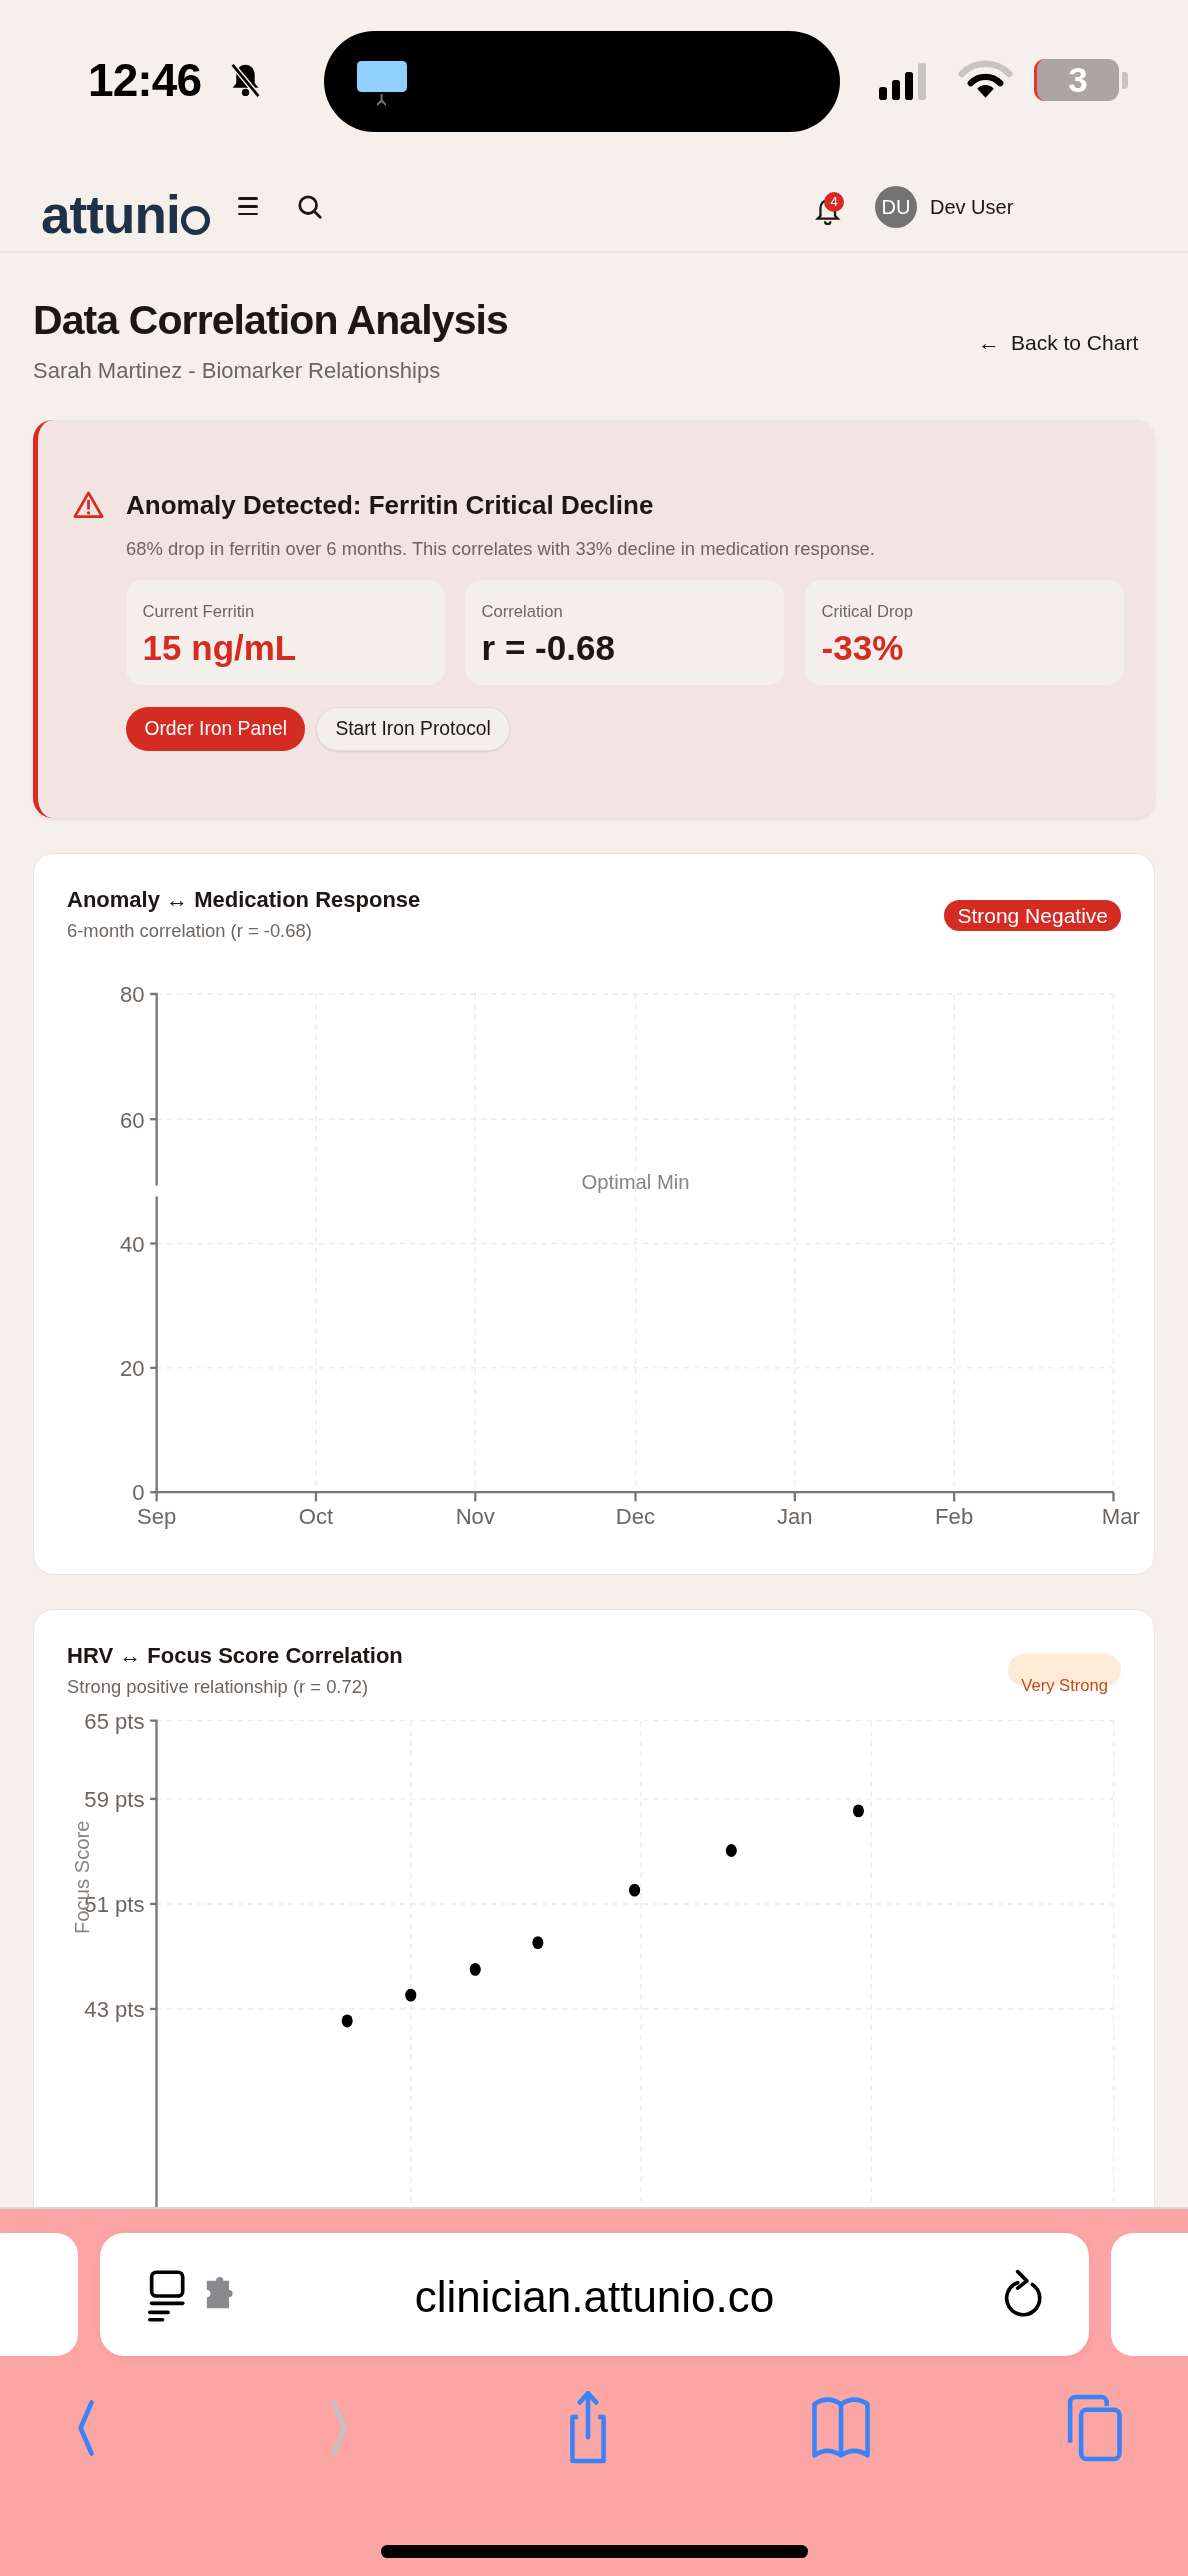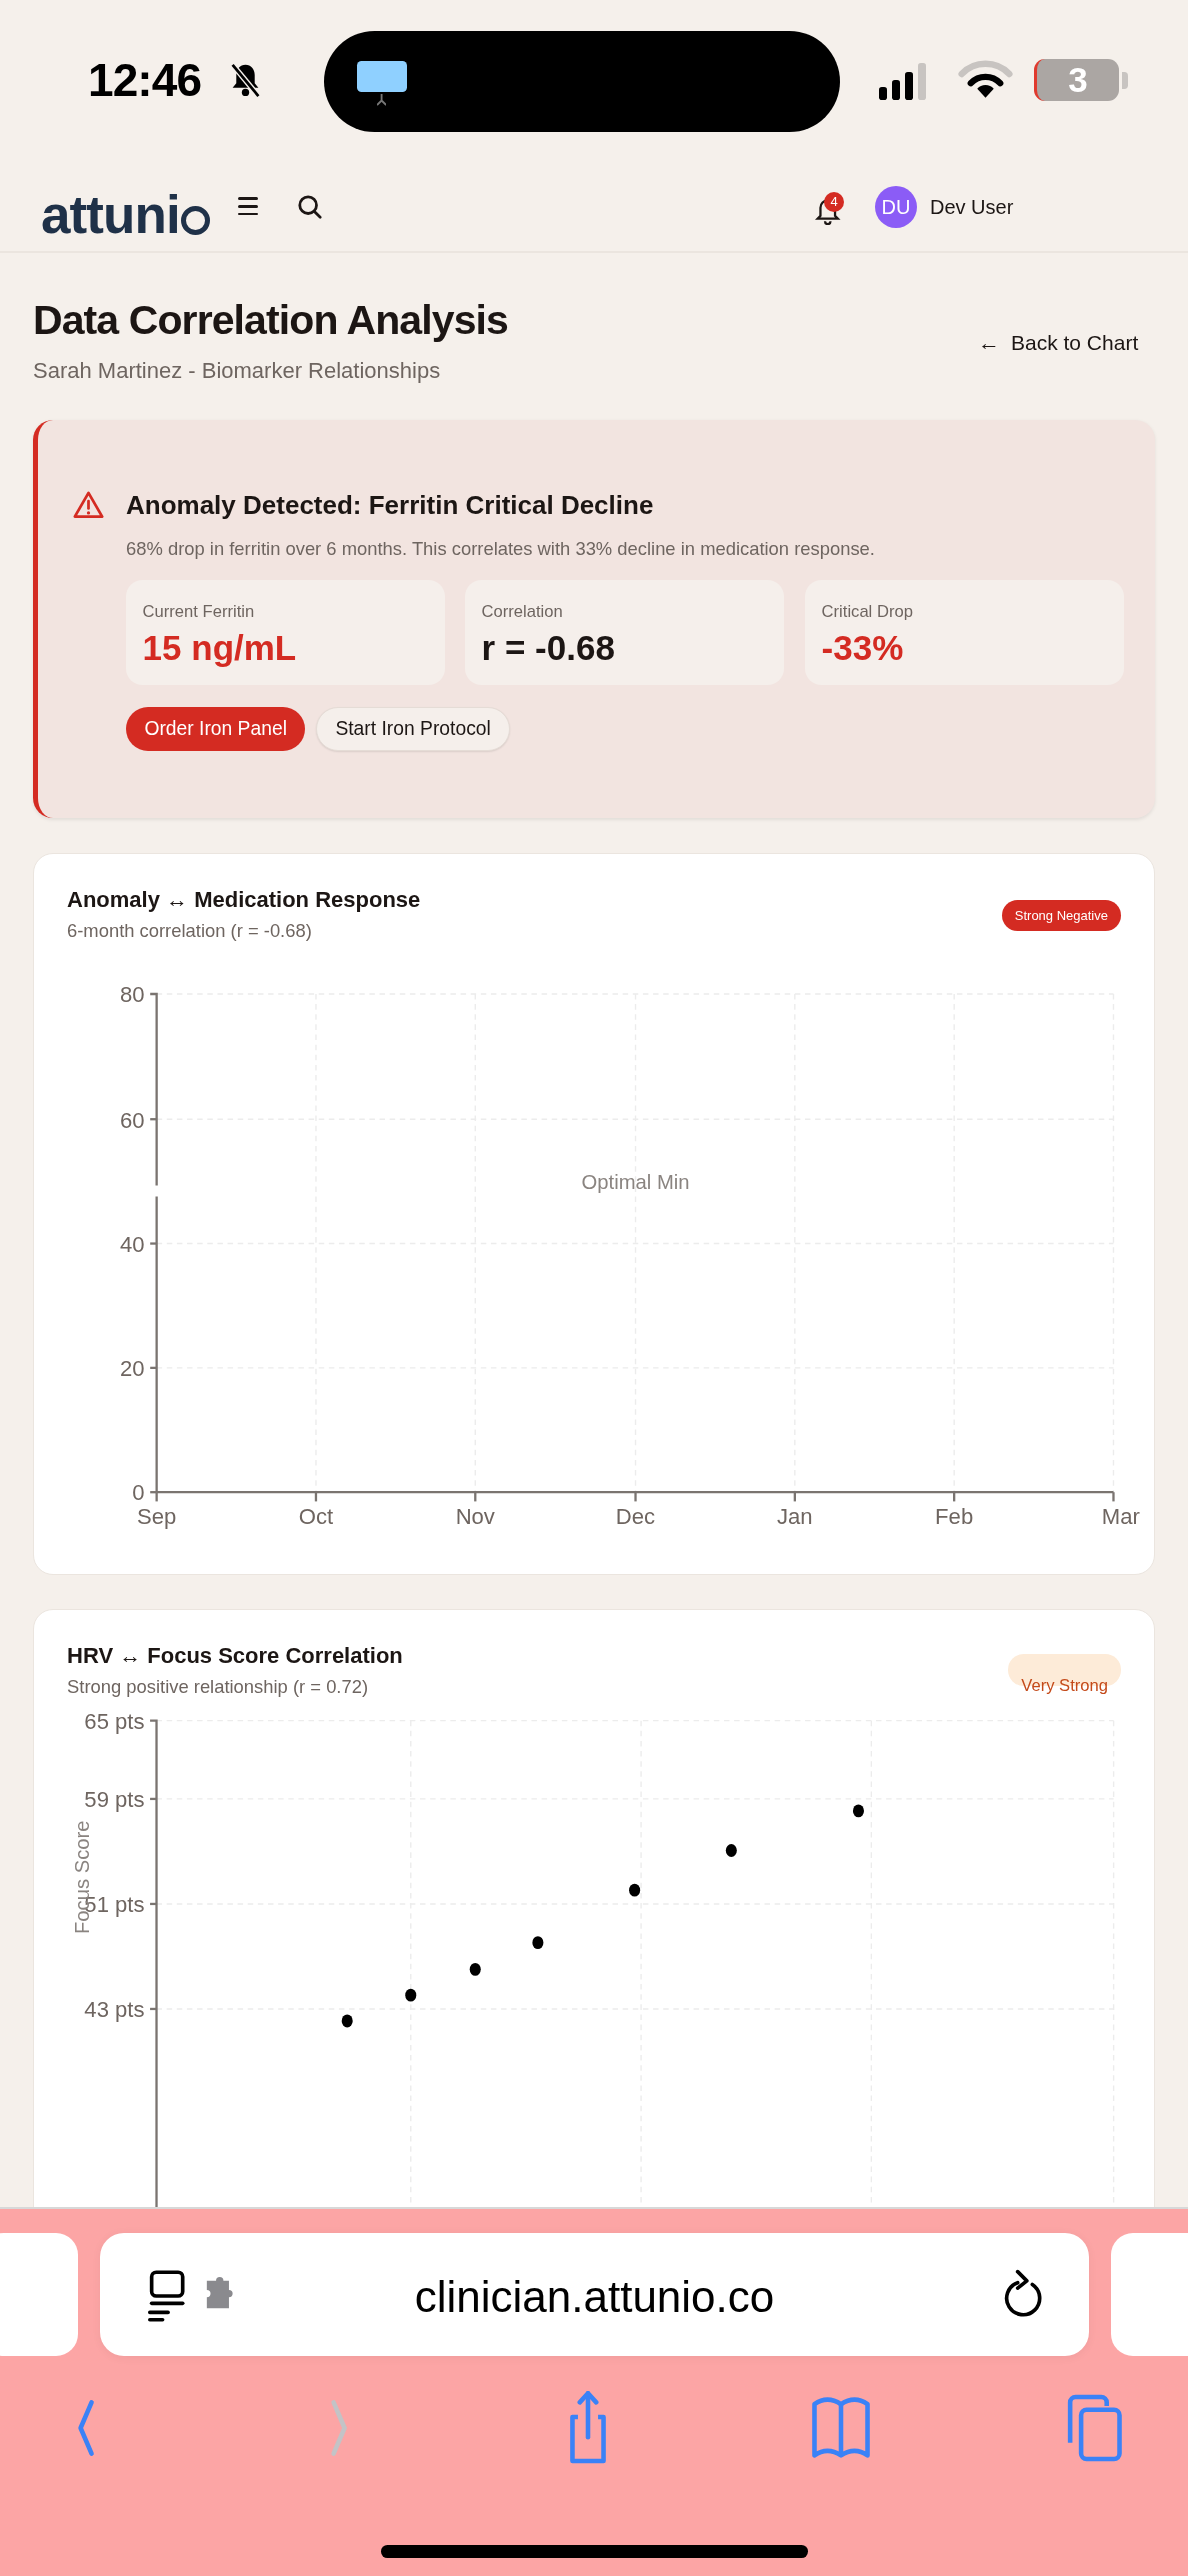--- a/index.html
+++ b/index.html
@@ -21,21 +21,21 @@
 
   
   .app-header { position: absolute; top: 166px; left: 0; width: 1188px; height: 87px; border-bottom: 2.8px solid #ebe5df; }
   .logo { position: absolute; left: 41px; top: 18.4px; font-size: 53px; font-weight: 700; color: #1f3148; letter-spacing: -0.9px; }
   .logo-o { display: inline-block; width: 29.5px; height: 29.5px; border-radius: 50%; border: 5.5px solid #1f3148; vertical-align: -1.8px; margin-left: 0.9px; position: relative; }
   .menu-icon { position: absolute; left: 238px; top: 31px; width: 20px; height: 18.4px; display: flex; flex-direction: column; justify-content: space-between; }
   .menu-icon span { height: 2.8px; background: #1c1614; border-radius: 1.8px; }
   .search-icon { position: absolute; left: 297px; top: 28px; width: 26px; height: 26px; }
   .bell-wrap { position: absolute; left: 813px; top: 28px; width: 29.5px; height: 31px; }
   .bell-badge { position: absolute; left: 824px; top: 26px; width: 20px; height: 20px; background: #d42b22; border-radius: 50%; color: #fff; font-size: 13px; text-align: center; line-height: 20px; }
-  .avatar { position: absolute; left: 875px; top: 20px; width: 42px; height: 42px; border-radius: 50%; background: #8b5cf6; color: #fff; font-size: 20px; text-align: center; line-height: 42px; }
+  .avatar { position: absolute; left: 875px; top: 20px; width: 42px; height: 42px; border-radius: 50%; background: #737373; color: #fff; font-size: 20px; text-align: center; line-height: 42px; }
   .user-name { position: absolute; left: 930px; top: 30px; font-size: 20px; color: #1c1614; }
 
   
   .page-title { position: absolute; left: 33px; top: 297px; font-size: 41px; font-weight: 700; letter-spacing: -0.9px; }
   .page-subtitle { position: absolute; left: 33px; top: 358px; font-size: 22px; color: #6e6560; }
   .back-link { position: absolute; left: 978px; top: 330px; font-size: 21px; color: #1c1614; display: flex; align-items: center; gap: 11px; }
   .back-arrow { font-size: 22px; }
 
   
   .alert-card { position: absolute; left: 33px; top: 420px; width: 1122px; height: 398px; background: #f2e4e0; border-radius: 20px; border-left: 5.5px solid #d42b22; box-shadow: 0 1.8px 3.7px rgba(0,0,0,0.08); }
@@ -48,21 +48,21 @@
   .metric-value.red { color: #d42b22; }
   .btn-primary { position: absolute; left: 88px; top: 287px; height: 44px; padding: 0 18.4px; background: #d42b22; color: #fff; border-radius: 22px; font-size: 19.3px; line-height: 44px; border: none; }
   .btn-secondary { position: absolute; left: 278px; top: 287px; height: 44px; padding: 0 18.4px; background: #f5efeb; color: #1c1614; border-radius: 22px; font-size: 19.3px; line-height: 42px; border: 0.9px solid #e5dcd6; box-shadow: 0 0.9px 1.8px rgba(0,0,0,0.1); }
 
   
   .chart-card { position: absolute; left: 33px; width: 1122px; background: #fff; border-radius: 20px; border: 1.8px solid #ebe5df; }
   .card1 { top: 853px; height: 722px; }
   .card2 { top: 1609px; height: 645px; }
   .card-title { position: absolute; left: 33px; top: 33px; font-size: 22px; font-weight: 700; }
   .card-subtitle { position: absolute; left: 33px; top: 66px; font-size: 18.4px; color: #6e6560; }
-  .badge-red { position: absolute; right: 33px; top: 46px; height: 31px; padding: 0 13px; background: #d42b22; color: #fff; font-size: 13px; line-height: 31px; border-radius: 15.7px; }
+  .badge-red { position: absolute; right: 33px; top: 46px; height: 31px; padding: 0 13px; background: #d42b22; color: #fff; font-size: 21px; line-height: 31px; border-radius: 15.7px; }
   .badge-amber { position: absolute; right: 33px; top: 44px; height: 31px; padding: 16px 13px; background: #fdebd8; color: #c44a1a; font-size: 16.6px; line-height: 31px; border-radius: 15.7px; }
   svg.chart { position: absolute; left: 0; top: 0; }
 
   
   .browser-bar { position: absolute; left: 0; top: 2207px; width: 1188px; height: 369px; background: #fca5a5; }
   .browser-bar::before { content: ""; position: absolute; left: 0; top: 0; width: 1188px; height: 1.8px; background: #d8d8d8; }
   .tab-left { position: absolute; left: -18.4px; top: 26px; width: 96px; height: 123px; background: #fff; border-radius: 22px; }
   .tab-right { position: absolute; left: 1111px; top: 26px; width: 111px; height: 123px; background: #fff; border-radius: 22px; }
   .url-bar { position: absolute; left: 100px; top: 26px; width: 989px; height: 123px; background: #fff; border-radius: 24px; box-shadow: 0 1.8px 9.2px rgba(0,0,0,0.05); }
   .url-text { position: absolute; left: 0; width: 100%; top: 39px; text-align: center; font-size: 44px; color: #000; }

